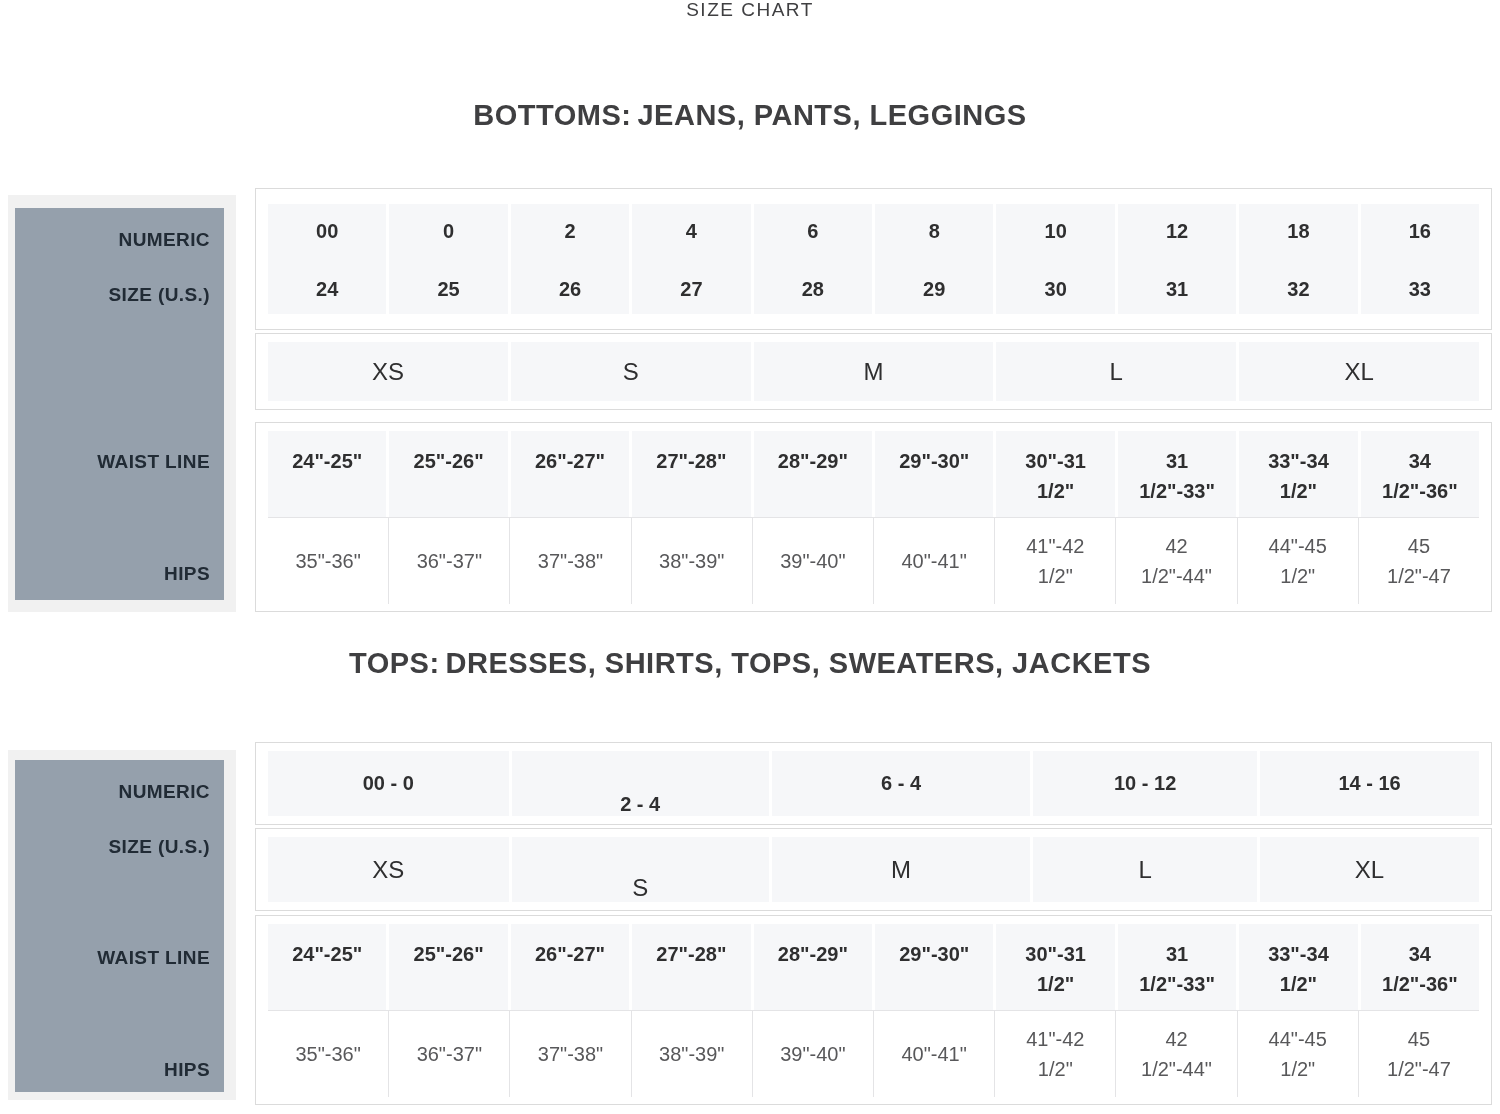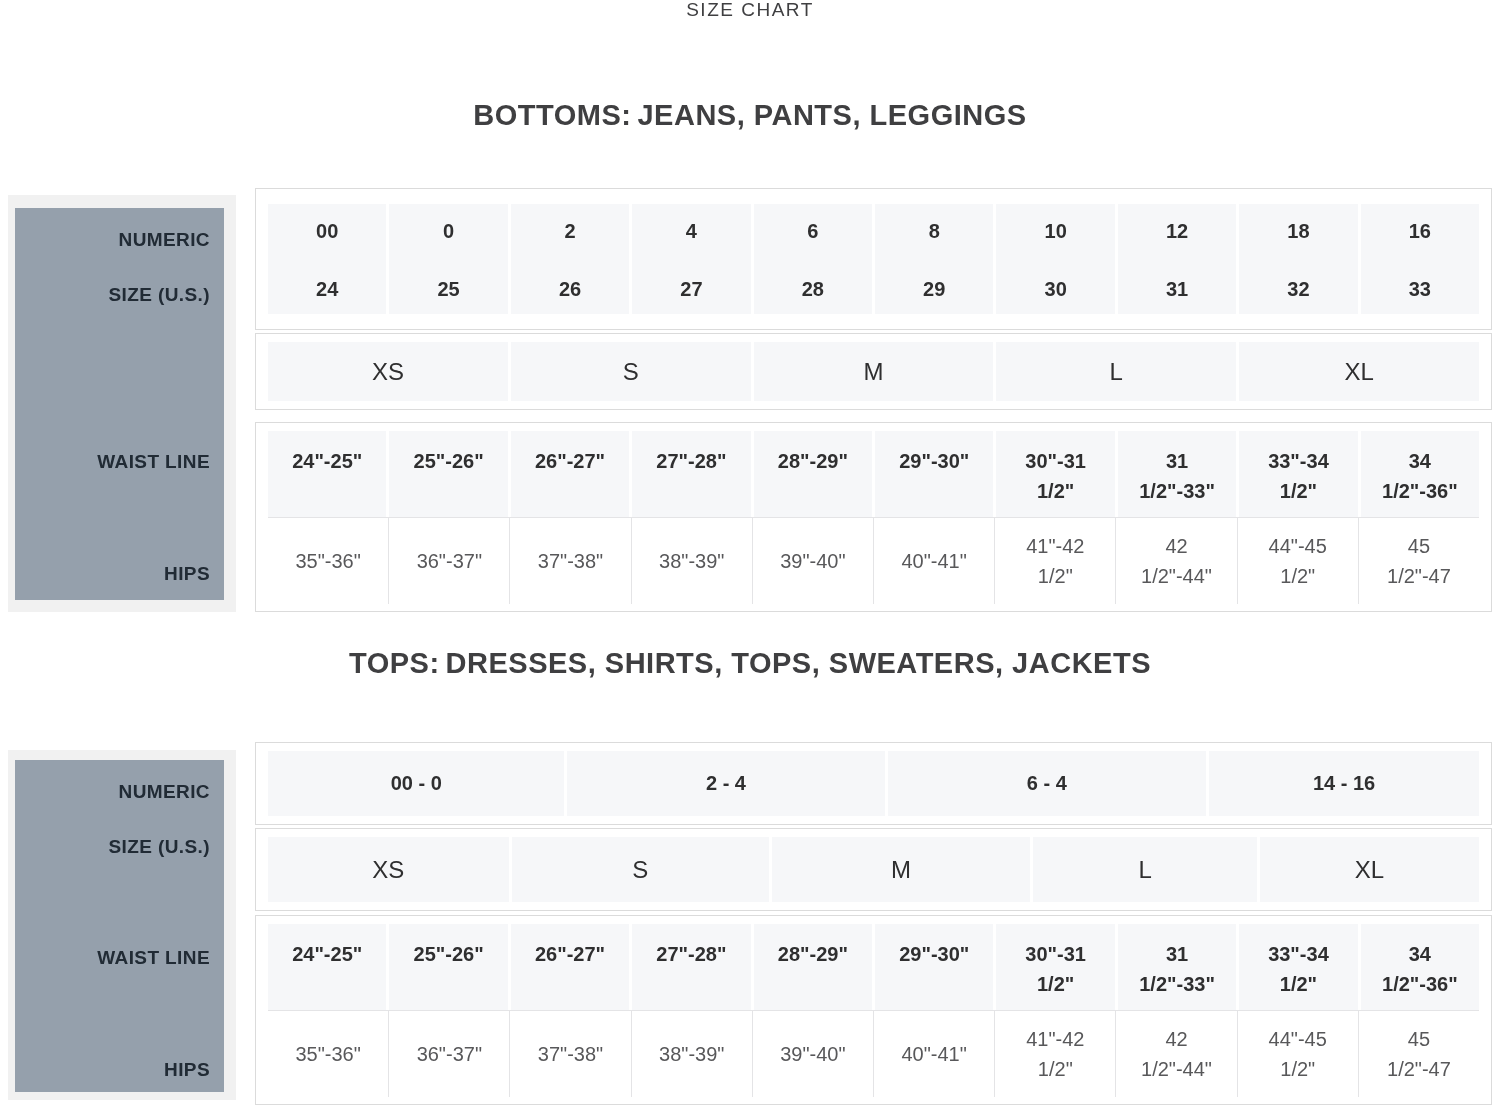--- a/index.html
+++ b/index.html
@@ -32,21 +32,21 @@
   .waist-row{height:86px;}
   .waist{align-items:flex-start;padding-top:15px;font-weight:700;font-size:20px;
          color:var(--ink,#2f2f30);box-sizing:border-box;}
   .waist span{max-width:92px;text-align:center;line-height:1.5;}
   .hips-row{display:flex;height:86px;border-top:1px solid var(--line,#e4e4e6);}
   .hcell{flex:1 1 0;display:flex;align-items:center;justify-content:center;background:#fff;
          border-left:1px solid var(--line,#e4e4e6);font-size:20px;color:var(--ink-soft,#58585a);}
   .hcell:first-child{border-left:none;}
   .hcell span{max-width:88px;text-align:center;line-height:1.5;}
   
-  .tc1{flex:20.1 1 0;}.tc2{flex:21.5 1 0;}.tc3{flex:21.6 1 0;}.tc4{flex:18.7 1 0;}.tc5{flex:18.3 1 0;align-items:center;}
+  .tc1{flex:20.1 1 0;}.tc2{flex:21.5 1 0;align-items:flex-end;}.tc3{flex:21.6 1 0;}.tc4{flex:18.7 1 0;}.tc5{flex:18.3 1 0;align-items:center;}
 </style>
 </head>
 <body>
 
 <div class="page">
 
   <div class="title">SIZE CHART</div>
 
   <div class="section-heading" style="top:100px;">
     <span class="h-bold">BOTTOMS:</span><span class="h-rest">JEANS, PANTS, LEGGINGS</span>
@@ -210,20 +210,23 @@
     <div class="cells fullh">
       <div class="cell tnum tc1">
           <span>00 - 0</span>
         </div>
       <div class="cell tnum tc2">
           <span>2 - 4</span>
         </div>
       <div class="cell tnum tc3">
           <span>6 - 4</span>
         </div>
+      <div class="cell tnum tc4">
+          <span>10 - 12</span>
+        </div>
       <div class="cell tnum tc5">
           <span>14 - 16</span>
         </div>
     </div>
   </div>
 
   <div class="box" style="top:828px;height:83px;padding:8px 12px;">
     <div class="cells fullh">
       <div class="cell letter tc1">
           <span>XS</span>

